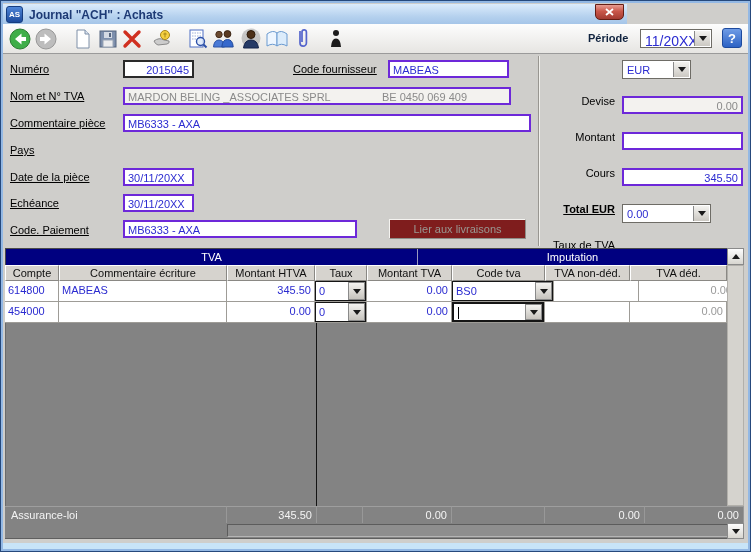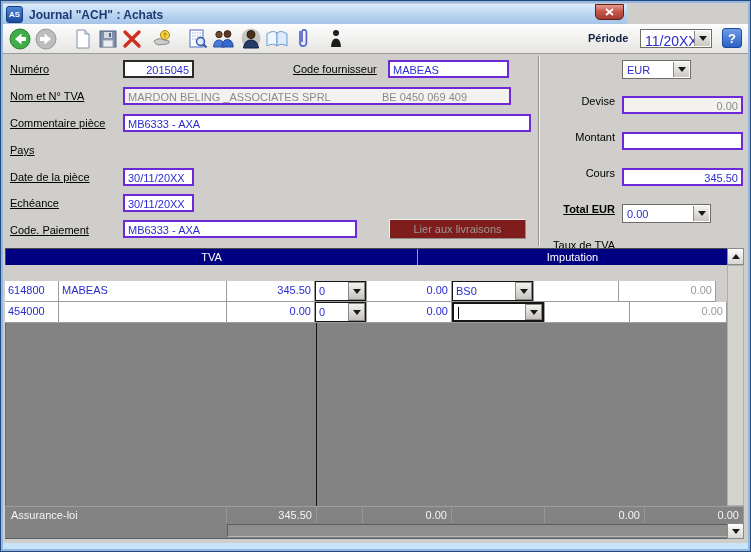--- a/index.html
+++ b/index.html
@@ -249,35 +249,45 @@
 
   <div class="grid">
     <div class="grouprow">
       <div class="gcell" style="width:412px">TVA</div>
       <div class="gcell" style="width:310px">Imputation</div>
     </div>
     <div class="sbtn" style="left:722px;top:0">
         <span class="tri-up"></span>
       </div>
 
+    <div class="headrow" style="top:17px">
+      <div class="hcell" style="width:54px">Compte</div>
+      <div class="hcell" style="width:168px">Commentaire écriture</div>
+      <div class="hcell" style="width:88px">Montant HTVA</div>
+      <div class="hcell" style="width:52px">Taux</div>
+      <div class="hcell" style="width:85px">Montant TVA</div>
+      <div class="hcell" style="width:93px">Code tva</div>
+      <div class="hcell" style="width:85px">TVA non-déd.</div>
+      <div class="hcell" style="width:97px">TVA déd.</div>
+    </div>
 
     <div class="datarow" style="top:33px">
       <div class="dcell" style="width:54px">614800</div>
       <div class="dcell" style="width:168px">MABEAS</div>
       <div class="dcell r" style="width:88px">345.50</div>
       <div class="dcell cwrap" style="width:52px">
         <div class="cc">
             <span class="val">0</span>
           <span class="cbtn">
               <span class="tri-down"></span>
             </span>
           </div>
       </div>
       <div class="dcell r" style="width:85px">0.00</div>
-      <div class="dcell cwrap" style="width:82px">
+      <div class="dcell cwrap" style="width:102px">
         <div class="cc">
             <span class="val">BS0</span>
           <span class="cbtn">
               <span class="tri-down"></span>
             </span>
           </div>
       </div>
       <div class="dcell" style="width:85px"></div>
       <div class="dcell r gray" style="width:97px">0.00</div>
     </div>

